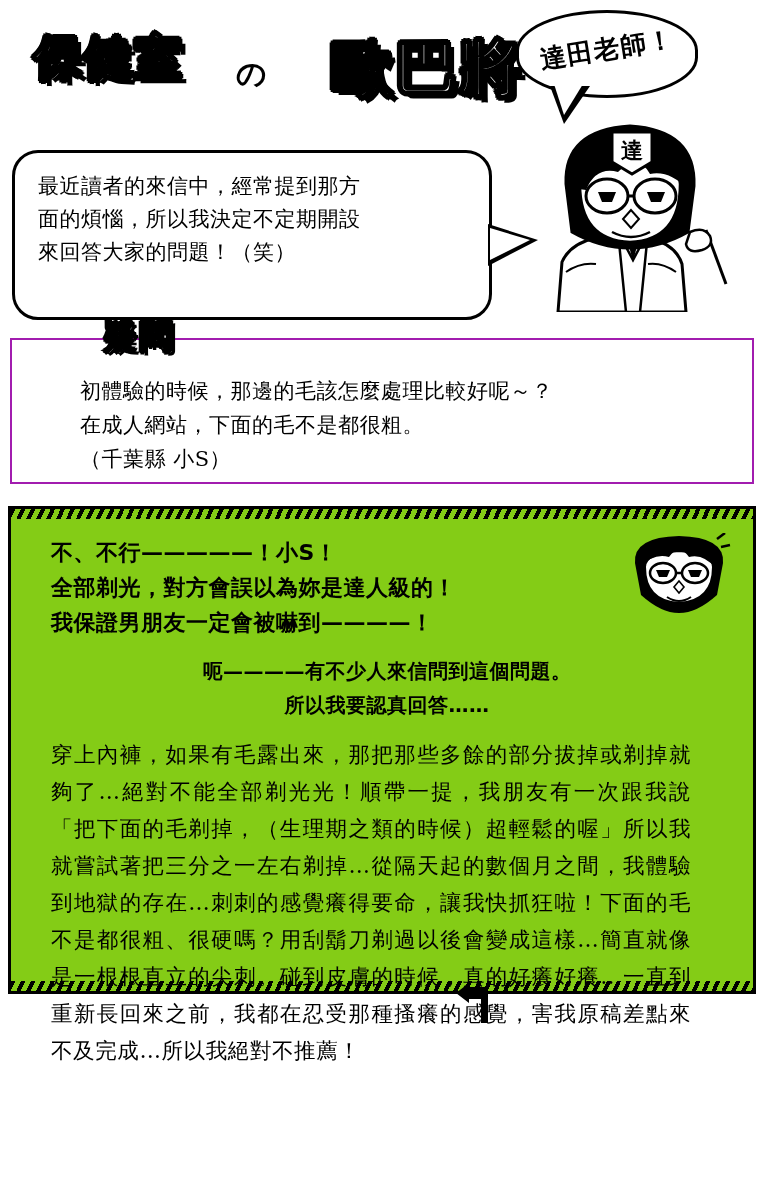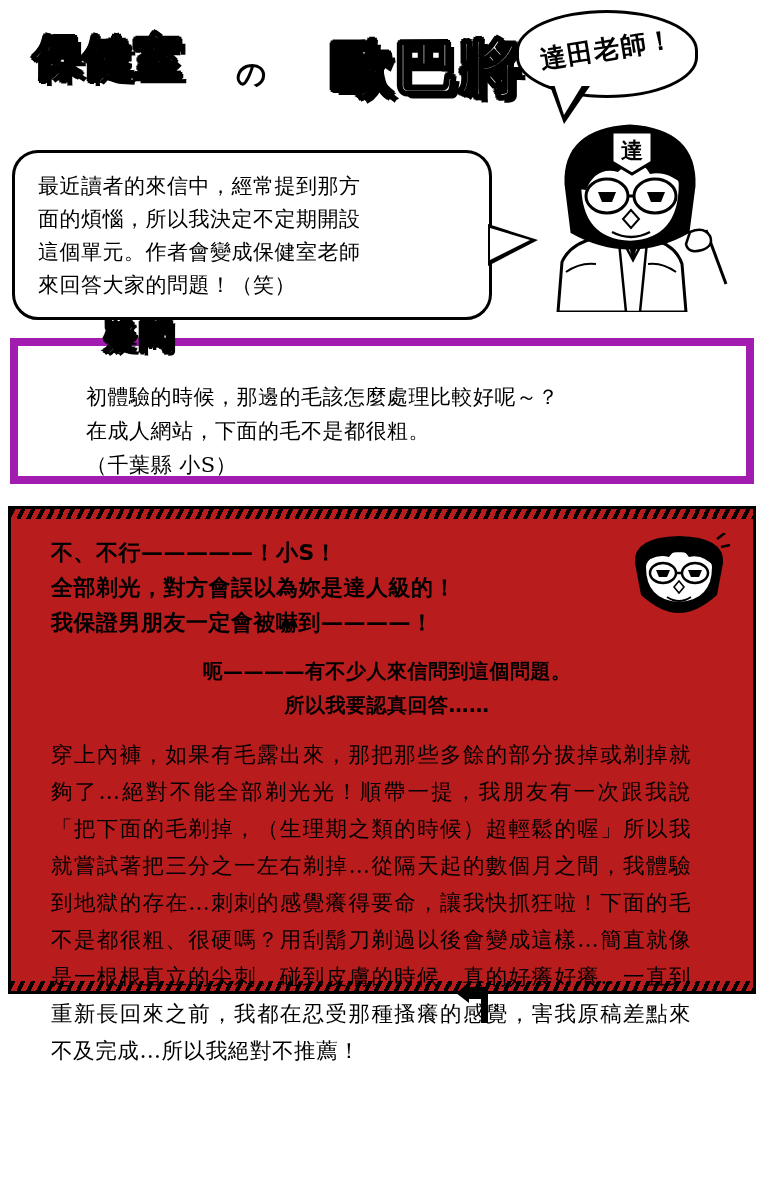--- a/index.html
+++ b/index.html
@@ -180,21 +180,21 @@
     -webkit-text-stroke: 1.5px #000;
     text-shadow: 2px 0 0 #000, -2px 0 0 #000, 0 2px 0 #000, 0 -2px 0 #000, 4px 3px 0 #000;
     z-index: 5;
   }
   #question-box {
     position: absolute;
     left: 10px;
     top: 338px;
     width: 744px;
     height: 146px;
-    border: 8px solid #a21caf;
+    border: 2px solid #a21caf;
     box-sizing: border-box;
     background: #fff;
   }
   #question-box .txt {
     position: absolute;
     left: 68px;
     top: 34px;
     right: 20px;
     font-size: 21px;
     line-height: 34px;
@@ -204,21 +204,21 @@
 
   
   #answer-panel {
     position: absolute;
     left: 8px;
     top: 506px;
     width: 748px;
     height: 488px;
     border: 3px solid #000;
     box-sizing: border-box;
-    background: #b91c1c;
+    background: #84cc16;
   }
   #answer-panel .rough-top,
   #answer-panel .rough-bottom {
     position: absolute;
     left: 0;
     width: 100%;
     height: 10px;
     background:
       repeating-linear-gradient(115deg, #000 0 4px, transparent 4px 9px);
   }
@@ -287,21 +287,20 @@
   <div class="bubble-text">達田老師！</div>
 </div>
 
 <div id="intro-balloon">
   <div class="bubble"></div>
   <div class="tail"></div>
   <div class="tail-in"></div>
   <div class="txt">
     <div>最近讀者的來信中，經常提到那方</div>
     <div>面的煩惱，所以我決定不定期開設</div>
-    <div>這個單元。作者會變成保健室老師</div>
     <div>來回答大家的問題！（笑）</div>
   </div>
 </div>
 
 <div id="character">
   <svg width="250" height="200" viewBox="0 0 250 200">
 
     <path d="M58 200 L62 150 Q70 132 95 126 L120 118 L150 126 Q176 133 182 152 L186 200 Z" fill="#fff" stroke="#000" stroke-width="3"></path>
     <path d="M118 120 L133 148 L148 120 L140 200 L126 200 Z" fill="#fff" stroke="#000" stroke-width="2.5"></path>
     <path d="M126 122 L133 150 L140 122" fill="#000"></path>

